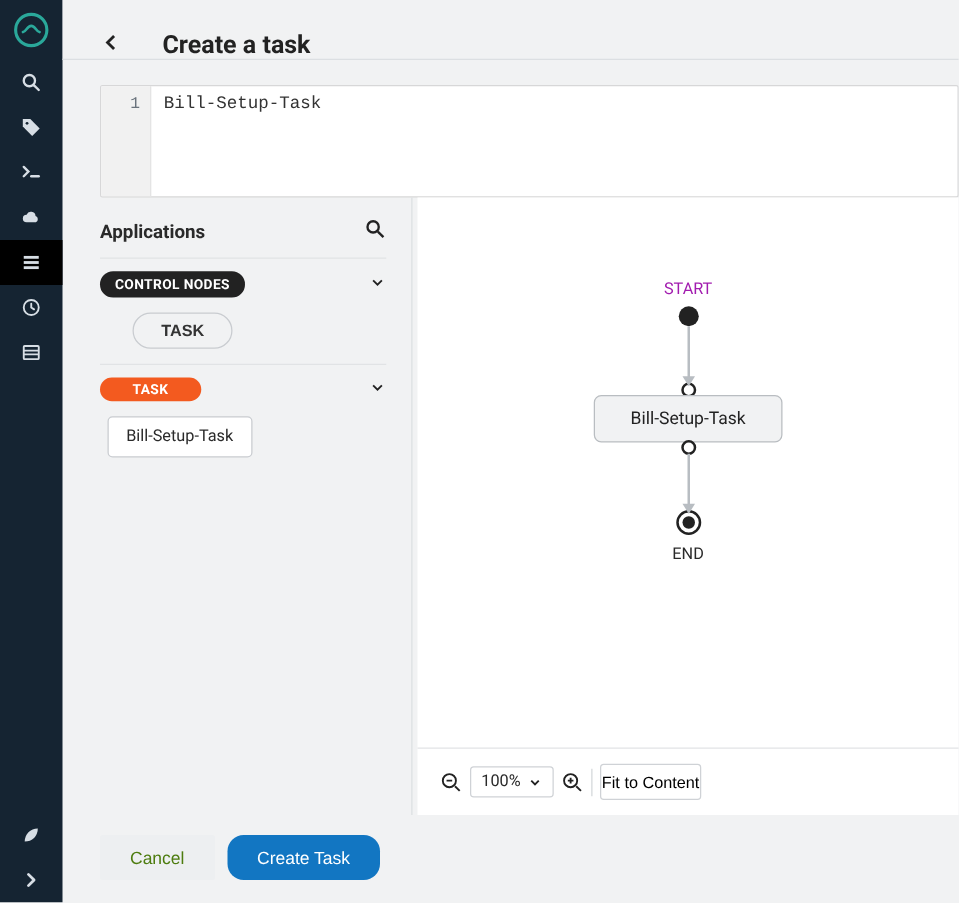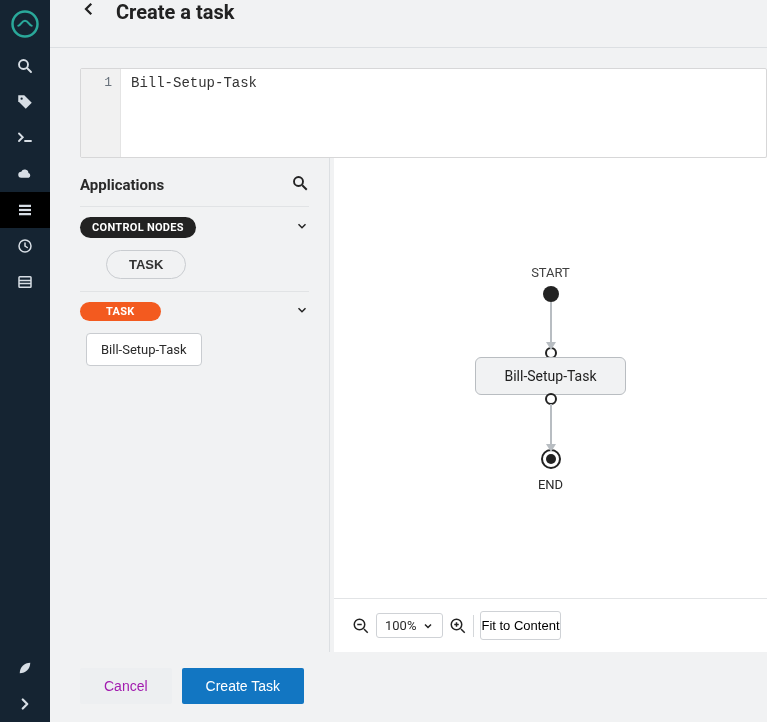--- a/index.html
+++ b/index.html
@@ -41,23 +41,23 @@
     }
     .nav-item.active { background: #000; }
     .nav-item svg { width: 18px; height: 18px; fill: currentColor; }
     .sidebar-bottom { margin-top: auto; width: 100%; }
     .main { flex: 1; display: flex; flex-direction: column; min-width: 0; }
     .header {
       height: 48px;
       background: #f1f2f3;
       border-bottom: 1px solid #dcdfe2;
       display: flex;
-      align-items: flex-start;
+      align-items: flex-end;
       padding: 0 30px;
-      gap: 18px;
+      gap: 32px;
     }
     .back-icon { cursor: pointer; color: #222; }
     .back-icon svg { width: 18px; height: 18px; stroke: currentColor; stroke-width: 3; fill: none; }
     .header-title { font-size: 20px; font-weight: 700; color: #222; }
     .content { flex:1; display: flex; flex-direction: column; padding: 20px 0 0 30px; min-height: 0;}
     .editor-block {
       border: 1px solid #d7d7d8;
       background: #fff;
       height: 90px;
       display: flex;
@@ -131,43 +131,43 @@
       padding: 8px 14px;
       font-size: 13px;
       display: inline-block;
       margin-left: 6px;
       margin-top: 12px;
       cursor: grab;
     }
     .canvas { flex: 1; position: relative; display:flex; flex-direction:column; min-width:0; background:#fff; margin-left:4px;}
     .canvas-area { flex:1; display:flex; align-items:flex-start; justify-content:center; padding-top: 66px; position:relative; }
     .flow { display:flex; flex-direction:column; align-items:center; position:relative;}
-    .flow-label { font-size: 13px; color:#404040; margin-bottom: 6px; margin-top: 41px; }
+    .flow-label { font-size: 13px; color:#a21caf; margin-bottom: 6px; }
     .node-start { width: 16px; height: 16px; border-radius: 50%; background:#222; }
     .connector { width:2px; height:46px; background:#b8bdc2; position:relative;}
     .connector.first{height:46px;}
     .connector.second{height:46px;}
     .arrow-down { position:absolute; bottom:-2px; left:-4px; width:0;height:0;border-left:5px solid transparent;border-right:5px solid transparent;border-top:8px solid #b8bdc2;}
     .port { width:12px;height:12px;border:2px solid #222;border-radius:50%;background:#fff; margin:-1px 0;}
     .task-node { border:1px solid #b9bdc1; background:#f1f2f3; border-radius:6px; padding: 10px 28px; font-size:14px; color:#222; text-align:center; margin:-1px 0;}
     .node-end-outer{ width:20px;height:20px;border:2px solid #222;border-radius:50%;display:flex;align-items:center;justify-content:center; margin-top:-1px;}
     .node-end-inner{ width:10px;height:10px;border-radius:50%;background:#222;}
     .end-label{ font-size:13px;margin-top:8px;}
     .toolbar {
       display:flex; align-items:center; gap:6px; border-top:1px solid #e2e4e6; padding:12px 18px;
     }
     .icon-btn { cursor:pointer; display:flex;align-items:center;}
     .icon-btn svg{width:18px;height:18px;stroke:#222;stroke-width:2;fill:none;}
     .zoom-select{ border:1px solid #cfd2d6;border-radius:3px;padding:4px 8px;font-size:13px;background:#fff;display:flex;align-items:center;gap:6px;cursor:pointer;}
     .divider{width:1px;height:22px;background:#d4d7da;}
     .fit-btn{ border:1px solid #cfd2d6;border-radius:3px;padding:6px 0;font-size:13px;background:#fff;cursor:pointer;}
     .footer{ display:flex; gap:10px; padding:16px 0 18px 0;}
     .btn{ padding:10px 24px;font-size:14px;border-radius:2px;border:none;cursor:pointer;font-weight:500;}
-    .btn-cancel{ background:#edeff1;color:#a21caf;}
-    .btn-primary{ background:#1276c2;color:#fff;}
+    .btn-cancel{ background:#edeff1;color:#4d7c0f;}
+    .btn-primary{ background:#1276c2;color:#fff;border-radius:13px;}
   </style>
 </head>
 <body>
 
 <div class="sidebar">
   <div class="logo-box">
     <svg class="logo-svg" viewBox="0 0 36 36">
       <circle cx="18" cy="18" r="15" fill="none" stroke="#2aa89a" stroke-width="3"></circle>
       <path d="M10 20c3 0 4-6 8-6s5 6 8 6" fill="none" stroke="#2aa89a" stroke-width="2.5" stroke-linecap="round"></path>
     </svg>

